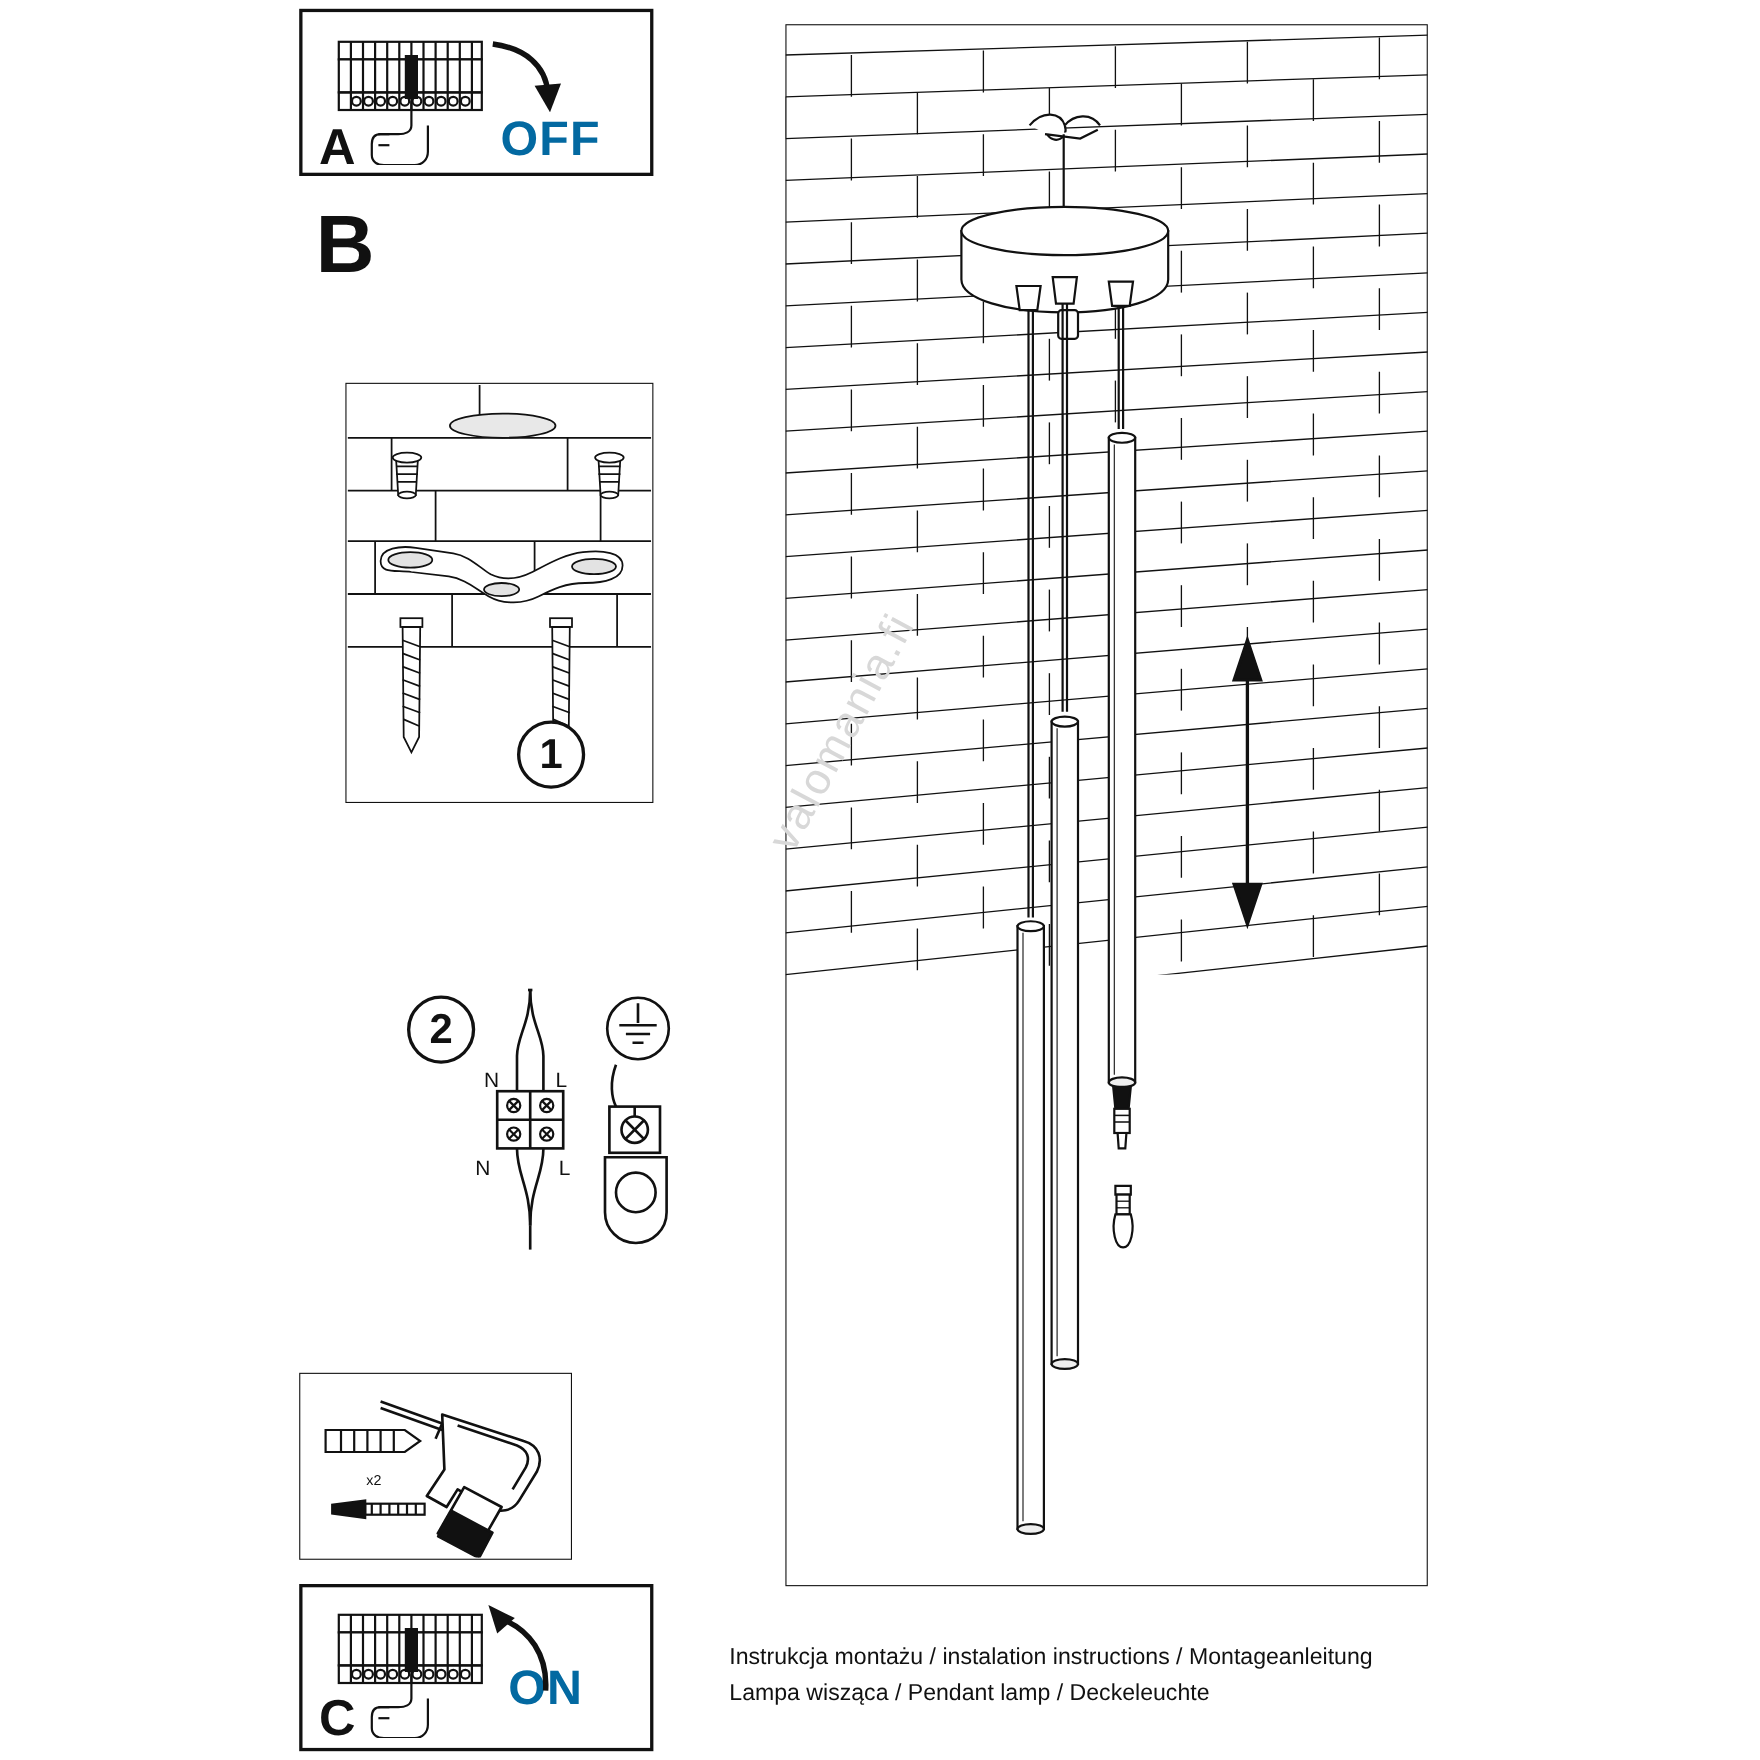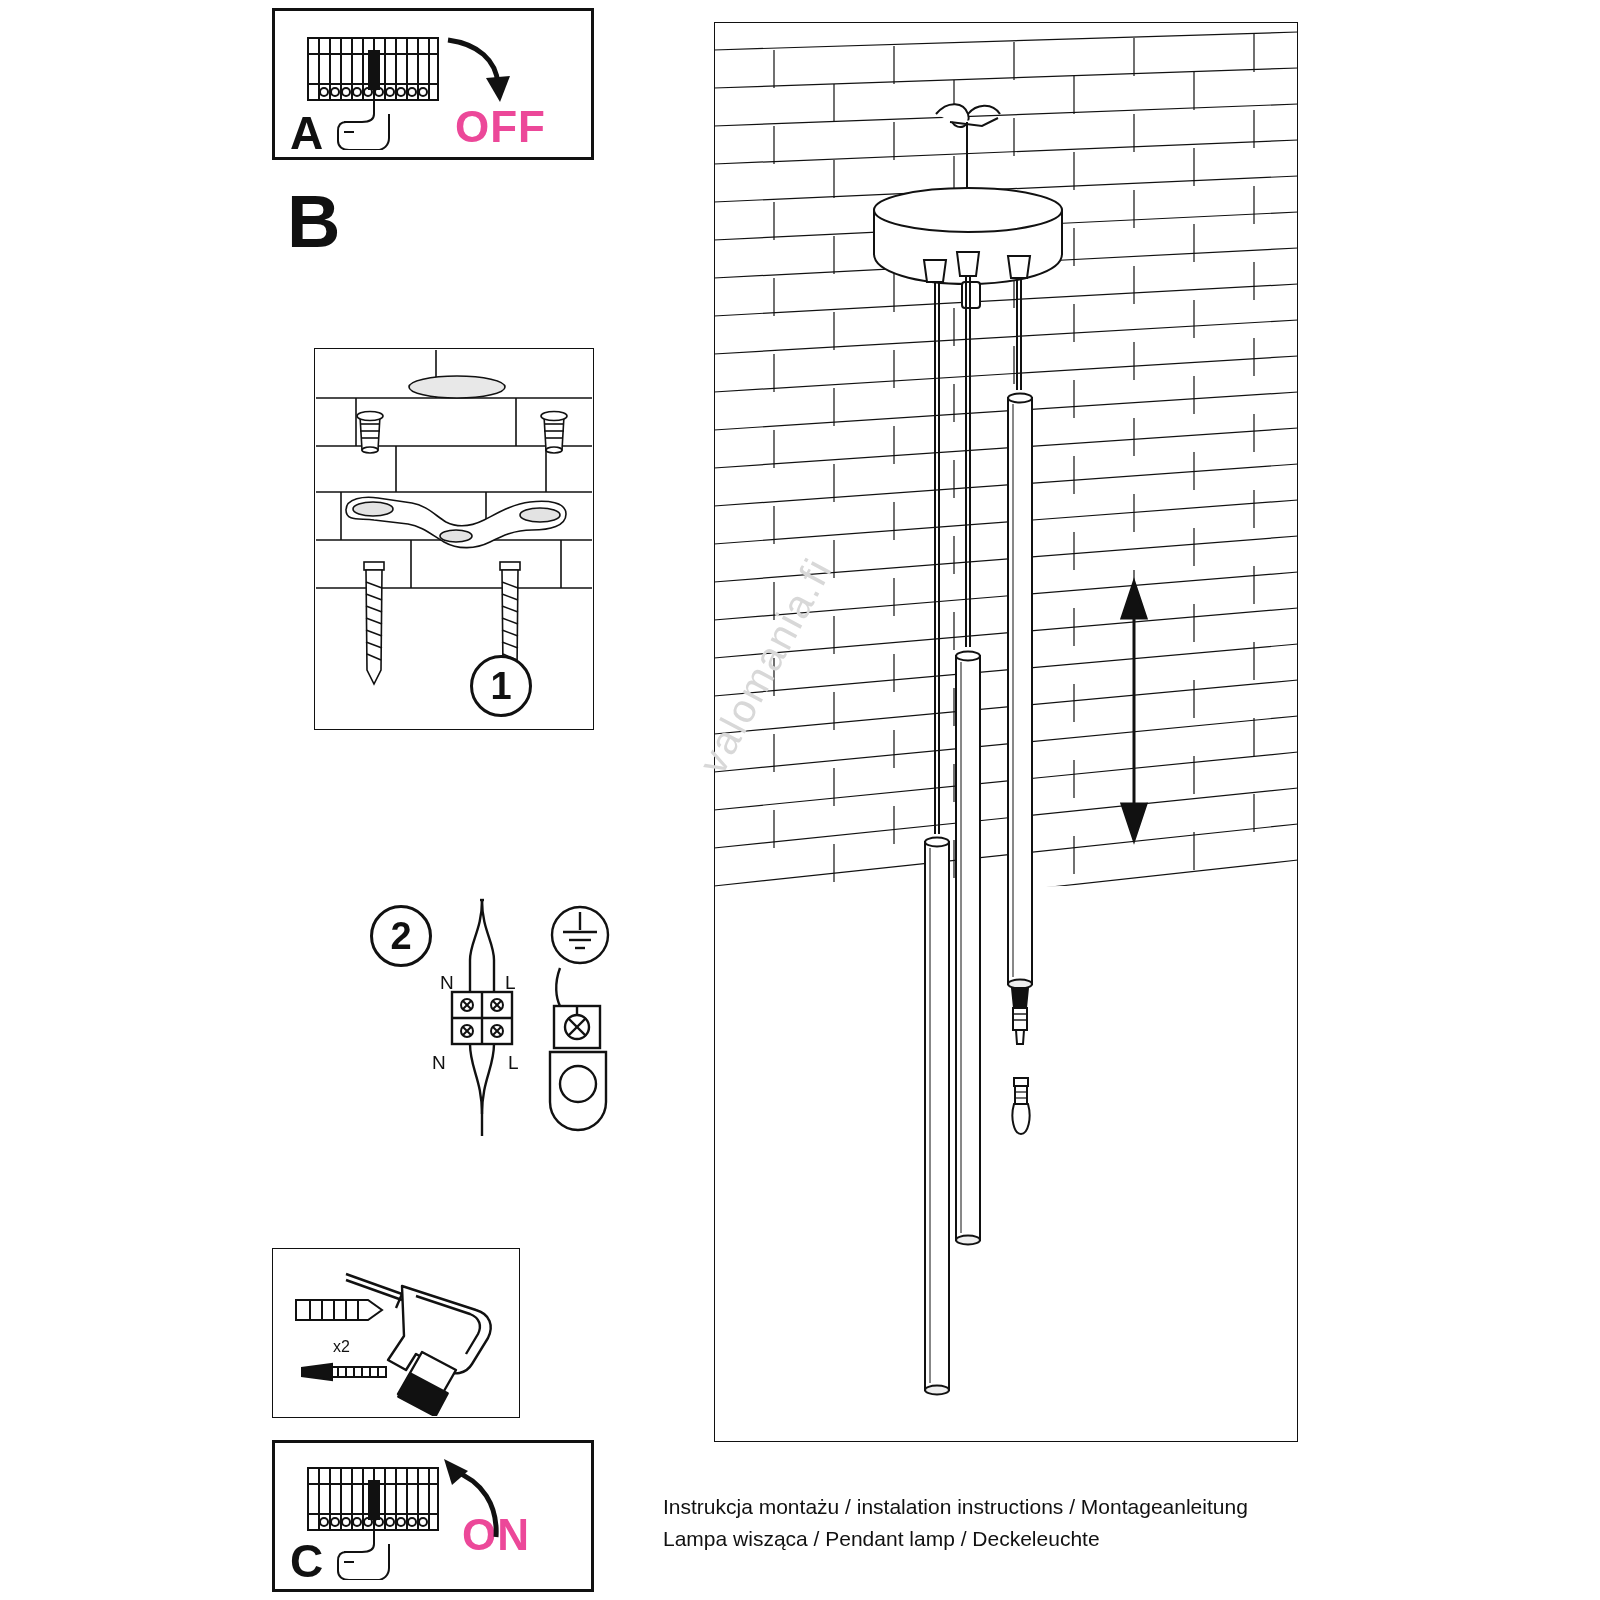--- a/index.html
+++ b/index.html
@@ -39,21 +39,21 @@
     position: absolute;
     font-size: 74px;
     font-weight: 700;
     color: #111;
     line-height: 1;
   }
   .word {
     position: absolute;
     font-size: 44px;
     font-weight: 700;
-    color: #ec4899;
+    color: #0369a1;
     letter-spacing: 1px;
   }
   .thin-panel {
     position: absolute;
     border: 1.5px solid #111;
     background: #fff;
     box-sizing: border-box;
   }
   .circle-num {
     position: absolute;
@@ -70,21 +70,21 @@
     background: #fff;
   }
   .lbl {
     position: absolute;
     font-size: 19px;
     font-weight: 400;
     color: #111;
   }
   .lbl-small {
     position: absolute;
-    font-size: 16px;
+    font-size: 13px;
     color: #111;
   }
   .caption {
     position: absolute;
     font-size: 21px;
     color: #111;
     white-space: nowrap;
   }
   svg { display: block; }
   .watermark {

